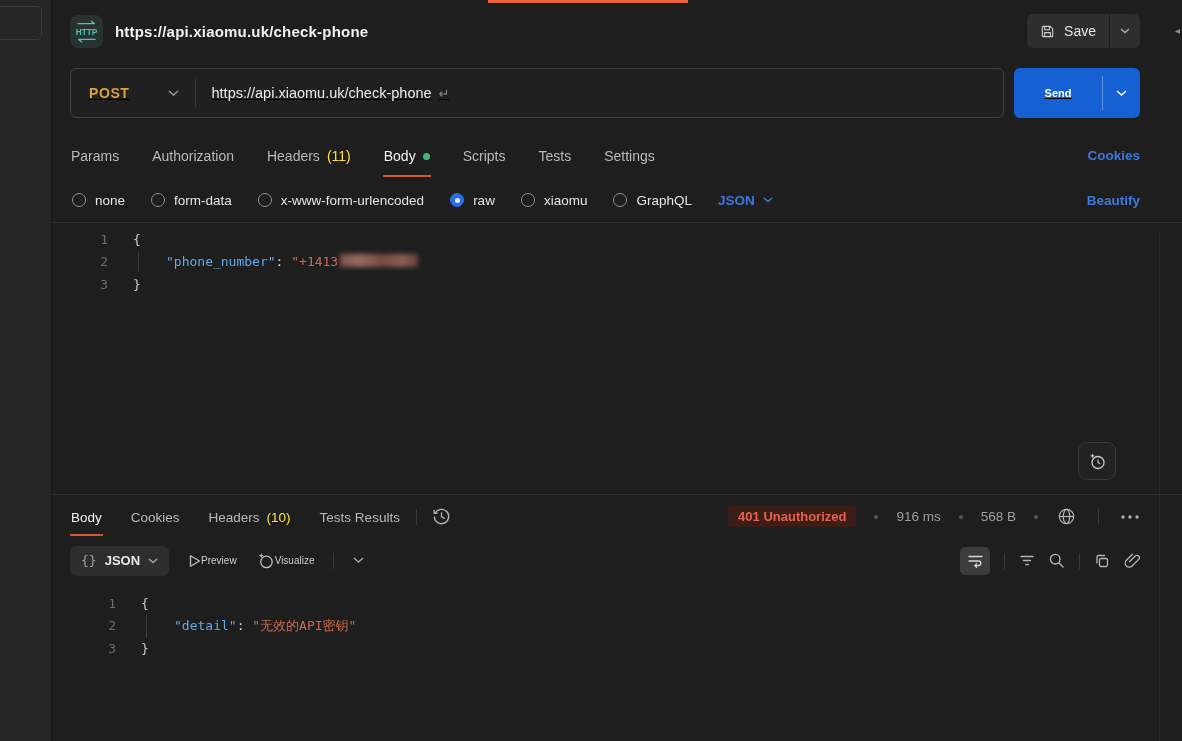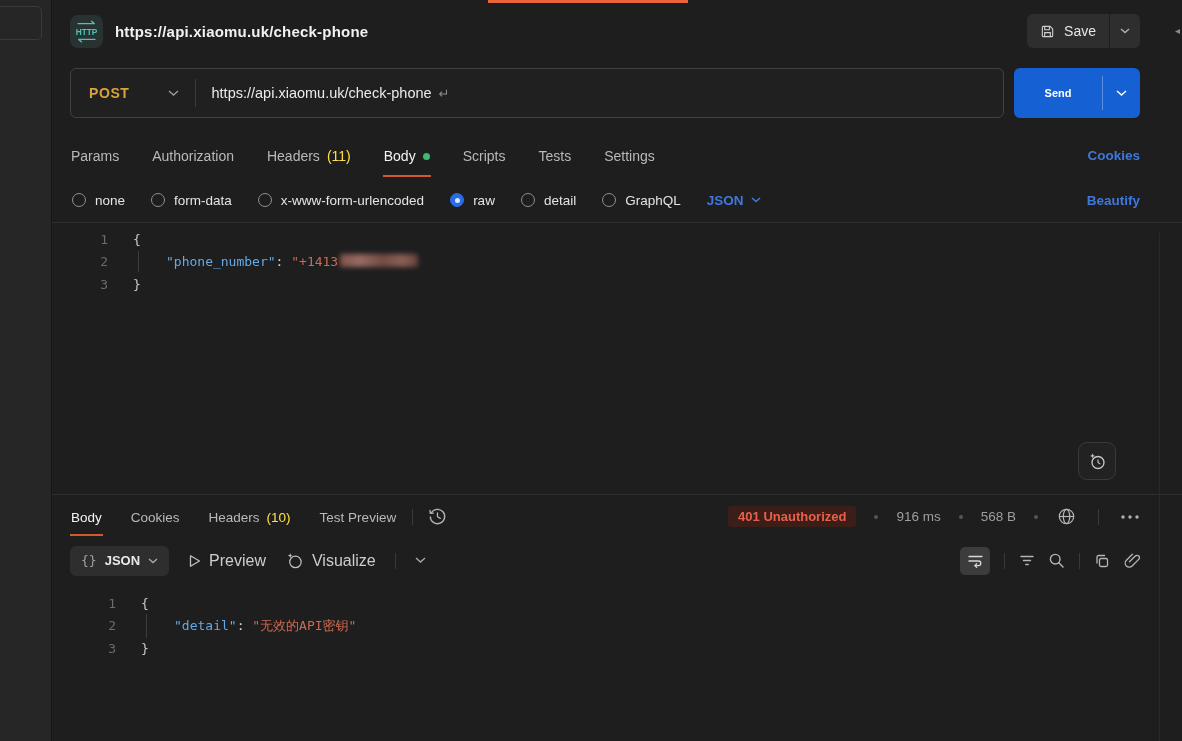--- a/index.html
+++ b/index.html
@@ -21,21 +21,21 @@
   .req-title{font-size:15px;font-weight:700;color:#f1f1f1;letter-spacing:.2px;}
   .spacer{flex:1;}
   .split-btn{display:flex;align-items:stretch;border-radius:6px;overflow:hidden;}
   .save-btn{background:#2e2e2e;height:34px;}
   .save-main{display:flex;align-items:center;gap:9px;padding:0 13px;color:#e6e6e6;font-size:14px;cursor:pointer;justify-content:space-between;}
   .save-div{width:1px;background:#1d1d1d;}
   .save-caret{width:30px;display:flex;align-items:center;justify-content:center;cursor:pointer;}
   .collapse-arrow{position:absolute;right:2px;top:25px;color:#8a8a8a;font-size:10px;}
 
   
-  .request-row{height:70px;display:flex;align-items:center;gap:10px;padding:2px 42px 10px 18px;flex:none;}
+  .request-row{height:70px;display:flex;align-items:center;gap:10px;padding:2px 42px 10px 18px;flex:none;text-decoration:underline;}
   .url-box{flex:1;height:50px;border:1px solid #414141;border-radius:6px;background:#202020;display:flex;align-items:center;}
   .method{margin-left:18px;font-size:14px;font-weight:700;letter-spacing:.6px;color:#d9a33c;}
   .method-caret{margin-left:38px;color:#9b9b9b;display:flex;}
   .url-sep{width:1px;height:28px;background:#3a3a3a;margin:0 16px;}
   .url-text{font-size:14.5px;color:#eaeaea;}
   .url-return{font-size:13px;color:#8b8b8b;margin-left:7px;}
   .send-btn{width:126px;height:50px;background:#1560d2;flex:none;}
   .send-main{flex:1;display:flex;align-items:center;justify-content:center;color:#fff;font-size:11px;font-weight:600;cursor:pointer;}
   .send-div{width:1px;background:rgba(255,255,255,.30);margin:8px 0;}
   .send-caret{width:37px;display:flex;align-items:center;justify-content:center;cursor:pointer;}
@@ -83,21 +83,21 @@
   .status-cluster{margin-left:auto;display:flex;align-items:center;gap:18px;}
   .status-badge{background:#3a1e17;color:#e8604c;font-size:13px;font-weight:600;padding:3px 10px;border-radius:3px;cursor:pointer;}
   .sep-dot{width:4px;height:4px;border-radius:50%;background:#555;}
   .meta-text{color:#9e9e9e;font-size:13.5px;}
   .icon-btn{display:flex;align-items:center;justify-content:center;cursor:pointer;color:#b5b5b5;}
 
   .resp-toolbar{height:45px;display:flex;align-items:center;gap:19px;padding:0 42px 0 18px;flex:none;}
   .json-btn{display:flex;align-items:center;gap:8px;background:#2e2e2e;border-radius:6px;height:30px;padding:0 11px;cursor:pointer;}
   .json-braces{color:#a0a0a0;font-family:"DejaVu Sans Mono",monospace;font-size:13px;}
   .json-label{color:#e9e9e9;font-size:13px;font-weight:600;}
-  .tool-btn{display:flex;align-items:center;gap:8px;color:#cdcdcd;font-size:16px;cursor:pointer;}
+  .tool-btn{display:flex;align-items:center;color:#cdcdcd;font-size:10px;cursor:pointer;}
   .resp-icons{margin-left:auto;display:flex;align-items:center;gap:13px;}
   .icon-btn.active-bg{background:#3c3c3c;border-radius:5px;width:30px;height:28px;}
   .resp-editor{flex:1;padding-top:9px;}
 </style>
 </head>
 <body>
 
 <div class="sidebar">
   <div class="sidebar-box"></div>
 </div>
@@ -200,21 +200,21 @@
         <label class="radio-item">
           <span class="radio"></span>
           <span class="radio-label">x-www-form-urlencoded</span>
         </label>
         <label class="radio-item">
           <span class="radio selected"></span>
           <span class="radio-label">raw</span>
         </label>
         <label class="radio-item">
           <span class="radio"></span>
-          <span class="radio-label">detail</span>
+          <span class="radio-label">xiaomu</span>
         </label>
         <label class="radio-item">
           <span class="radio"></span>
           <span class="radio-label">GraphQL</span>
         </label>
       </div>
     <div class="format-select">
       <span>JSON</span>
       <svg width="10" height="6" viewBox="0 0 10 6" fill="none" stroke="#3e78dd" stroke-width="1.5">
           <path d="M1 1l4 3.6L9 1"></path>
@@ -252,21 +252,21 @@
             <span class="tab-label">Body</span>
           </div>
           <div class="tab">
             <span class="tab-label">Cookies</span>
           </div>
           <div class="tab">
             <span class="tab-label">Headers</span>
             <span class="tab-count">(10)</span>
           </div>
           <div class="tab">
-            <span class="tab-label">Test Preview</span>
+            <span class="tab-label">Tests Results</span>
           </div>
         </div>
       <span class="v-div"></span>
       <span class="icon-btn">
         <svg width="19" height="19" viewBox="0 0 19 19" fill="none" stroke="#b5b5b5" stroke-width="1.3">
           <path d="M3.2 6A7.2 7.2 0 1 1 2.3 9.5"></path>
           <path d="M2 3.4l.3 3 3-.3" stroke-linecap="round"></path>
           <path d="M9.5 5.8v3.9l2.8 1.7" stroke-linecap="round"></path>
         </svg>
       </span>

